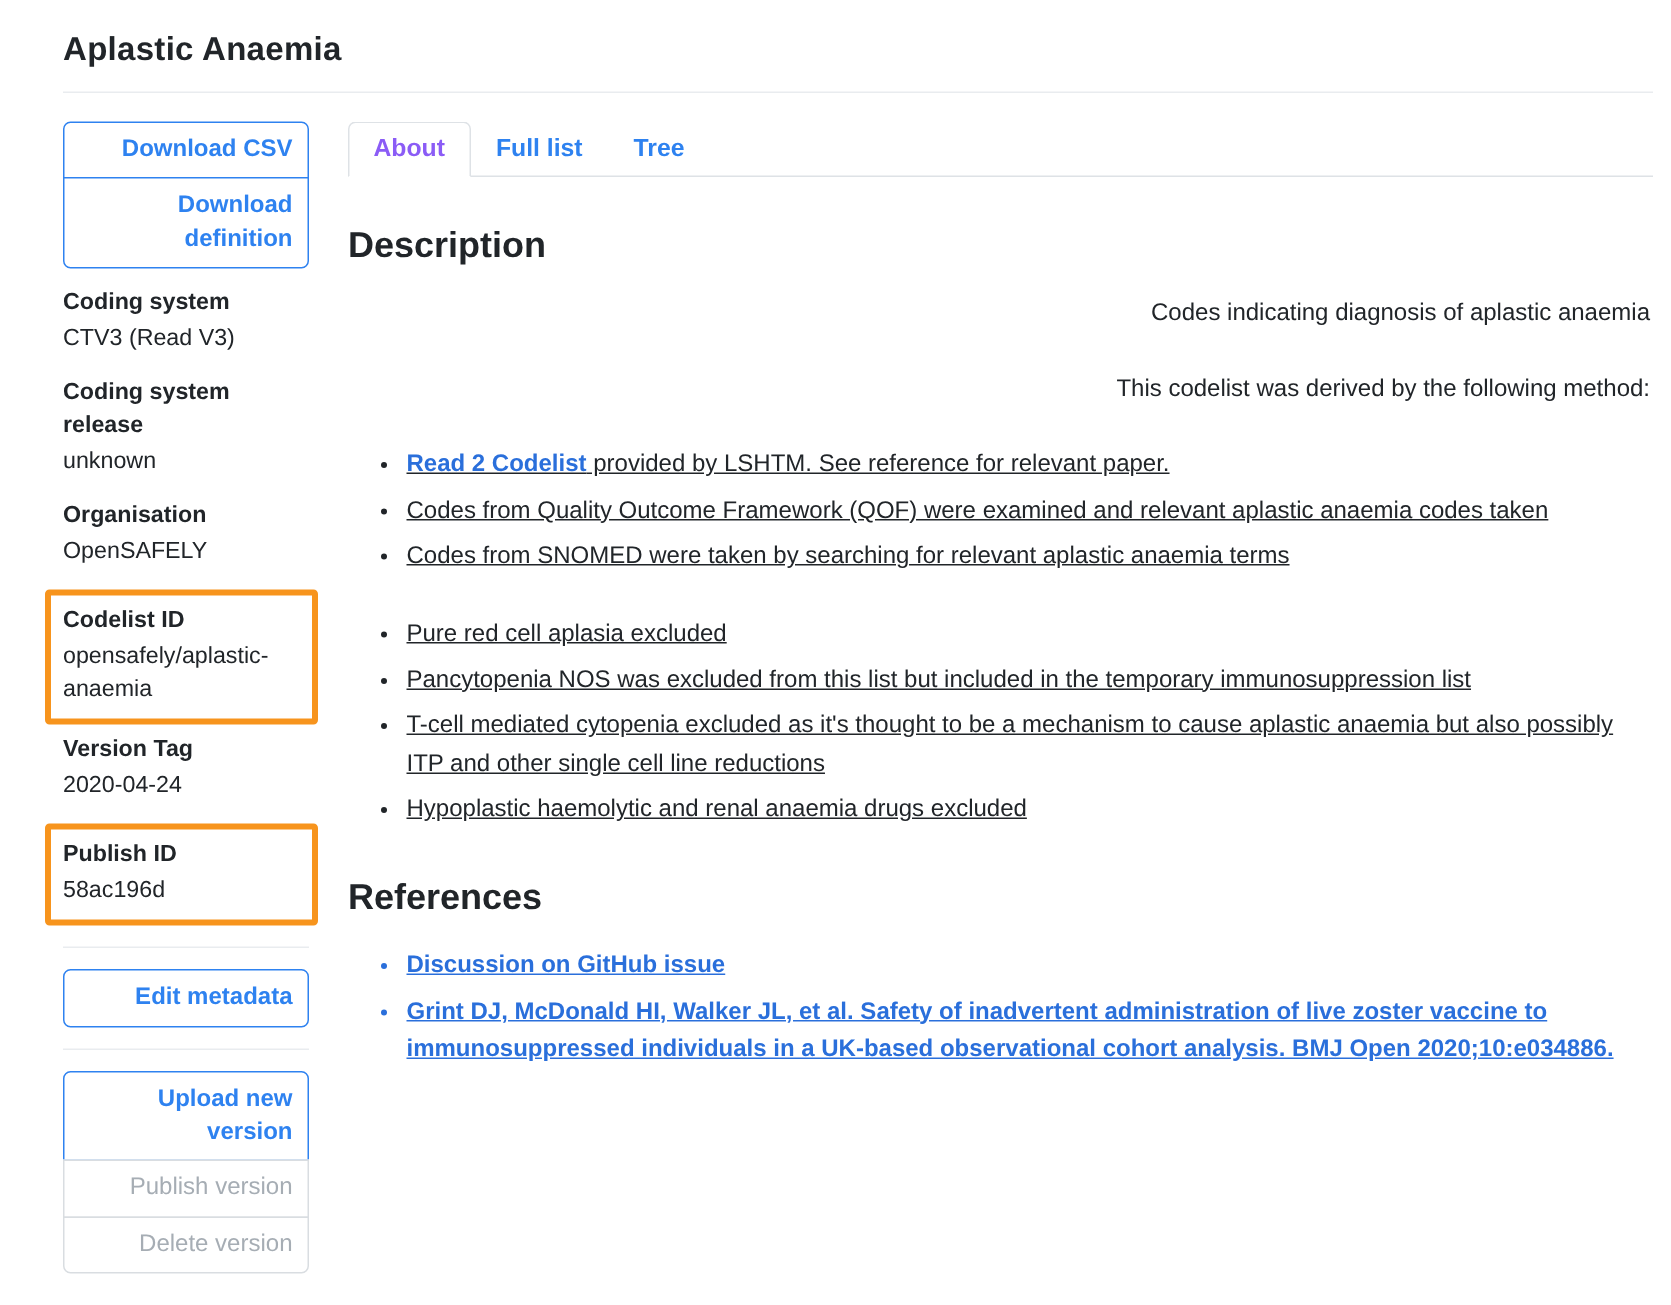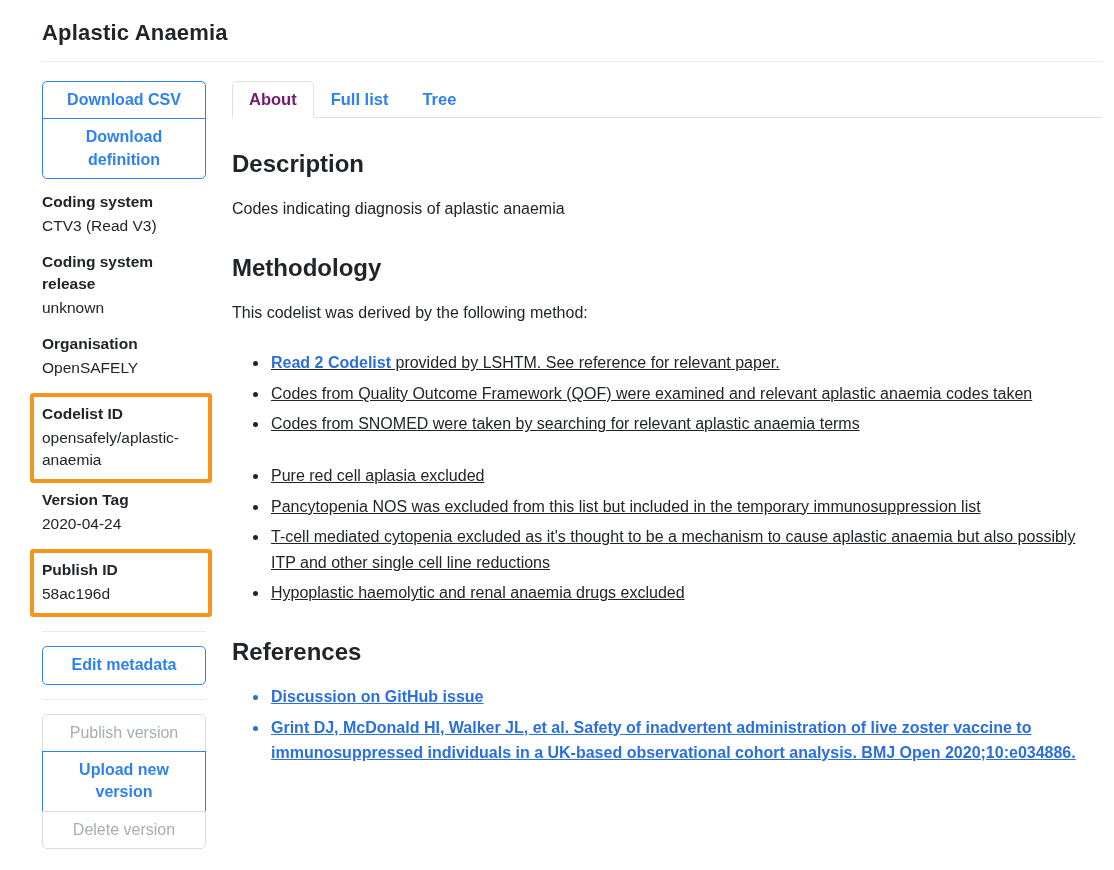--- a/index.html
+++ b/index.html
@@ -24,21 +24,21 @@
   .page{padding:14px 12px 30px 42px;}
   h1.page-title{
     font-size:22px;font-weight:700;margin:6px 0 15px;letter-spacing:.2px;
   }
   hr{border:0;border-top:1px solid var(--hr-gray);margin:0;}
   .title-rule{margin:0 0 19px;}
   .layout{display:flex;align-items:flex-start;}
   
   .sidebar{width:164px;flex:0 0 164px;font-size:15.5px;line-height:1.42;}
   .btn{
-    display:block;width:100%;text-align:center;background:#fff;
+    display:block;width:100%;text-align:right;background:#fff;
     font-family:inherit;font-size:16px;line-height:1.4;
     padding:7px 10px;border-radius:5px;cursor:pointer;
   }
   .btn-blue{color:var(--accent-blue);border:1px solid var(--accent-blue);font-weight:600;}
   .btn-disabled{color:var(--disabled-text);border:1px solid var(--disabled-border);font-weight:400;cursor:default;}
   .btn-group{margin-bottom:12px;}
   .btn-group .btn{border-radius:0;}
   .btn-group .btn + .btn{margin-top:-1px;}
   .btn-group .btn:first-child{border-radius:5px 5px 0 0;}
   .btn-group .btn:last-child{border-radius:0 0 5px 5px;}
@@ -57,27 +57,27 @@
   
   .main{flex:1;margin-left:26px;min-width:0;}
   .nav-tabs{display:flex;border-bottom:1px solid var(--border-gray);}
   .tab{
     display:block;padding:8px 16px;margin-bottom:-1px;
     font-size:16.5px;font-weight:600;color:var(--accent-blue);
     text-decoration:none;cursor:pointer;background:transparent;
     border:1px solid transparent;border-radius:5px 5px 0 0;
   }
   .tab.active{
-    color:#701a75;background:#fff;
+    color:#8b5cf6;background:#fff;
     border-color:var(--border-gray) var(--border-gray) #fff;
     cursor:default;
   }
   .content{padding-right:2px;}
   .content h3{font-size:24px;font-weight:700;margin:32px 0 18px;}
-  .content p{margin:12px 0 25px;line-height:1.6;}
+  .content p{margin:12px 0 25px;line-height:1.6;text-align:right;}
   .content ul{margin:14px 0 26px;padding-left:37px;line-height:1.6;}
   .content li{margin:0 0 5px;padding-left:2px;text-decoration:underline;}
   .content-link{color:var(--link-blue);font-weight:700;text-decoration:none;cursor:pointer;}
   .ref-list li{color:var(--link-blue);}
 </style>
 </head>
 <body>
 
 <div class="page">
   <h1 class="page-title">Aplastic Anaemia</h1>
@@ -119,40 +119,39 @@
         </div>
         </dl>
 
       <hr>
 
       <button class="btn btn-blue single-btn">Edit metadata</button>
 
       <hr>
 
       <div class="btn-group">
+        <button class="btn btn-blue">Upload new version</button>
         <button class="btn btn-disabled">Publish version</button>
-        <button class="btn btn-blue">Upload new version</button>
         <button class="btn btn-disabled">Delete version</button>
       </div>
 
     </aside>
 
     <main class="main">
       <nav class="nav-tabs">
 
       <a class="tab active">About</a>
           <a class="tab">Full list</a>
           <a class="tab">Tree</a>
         </nav>
 
       <section class="content">
         <h3>Description</h3>
         <p>Codes indicating diagnosis of aplastic anaemia</p>
 
-        <h3>Methodology</h3>
         <p>This codelist was derived by the following method:</p>
         <ul>
 
         <li><a class="content-link">Read 2 Codelist</a><span> provided by LSHTM. See reference for relevant paper.</span><span></span></li>
             <li><a class="content-link"></a><span></span><span>Codes from Quality Outcome Framework (QOF) were examined and relevant aplastic anaemia codes taken</span></li>
             <li><a class="content-link"></a><span></span><span>Codes from SNOMED were taken by searching for relevant aplastic anaemia terms</span></li>
           </ul>
         <ul>
 
         <li>Pure red cell aplasia excluded</li>

